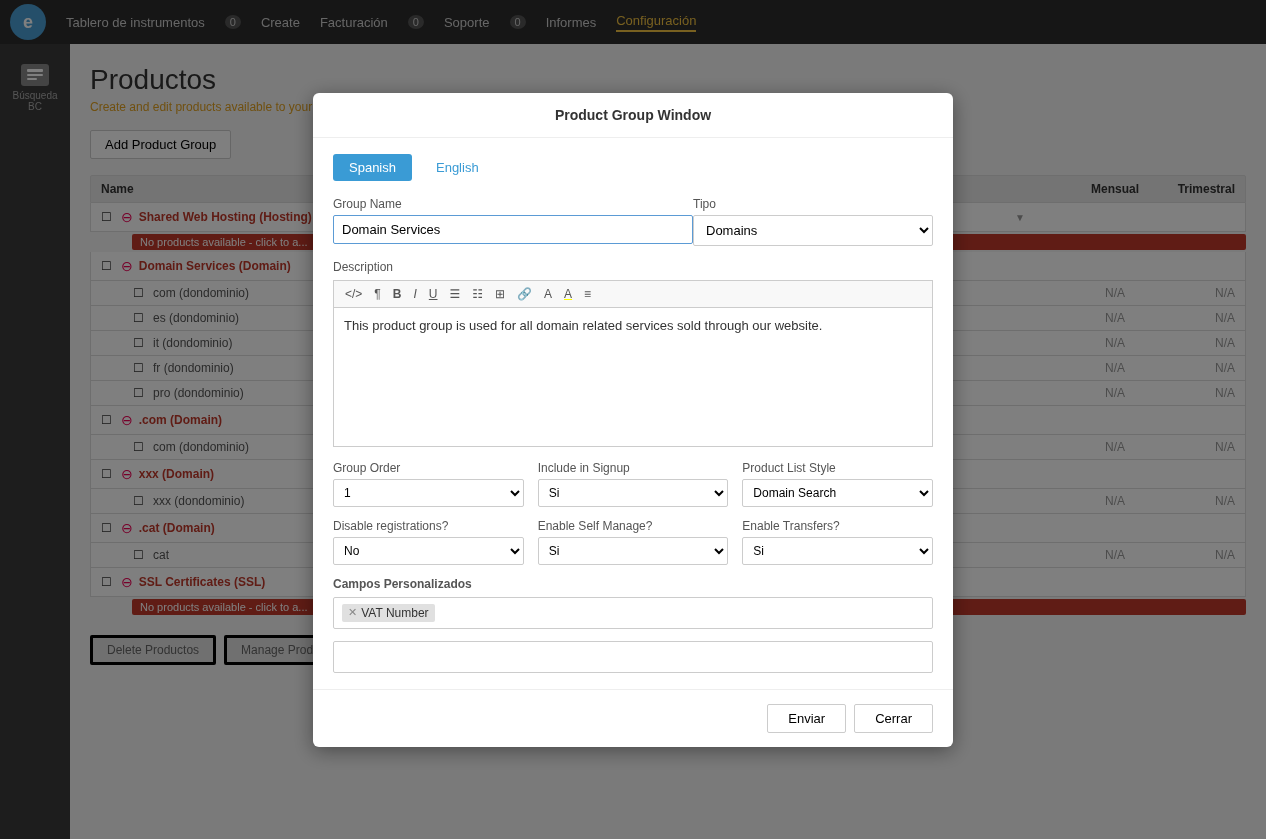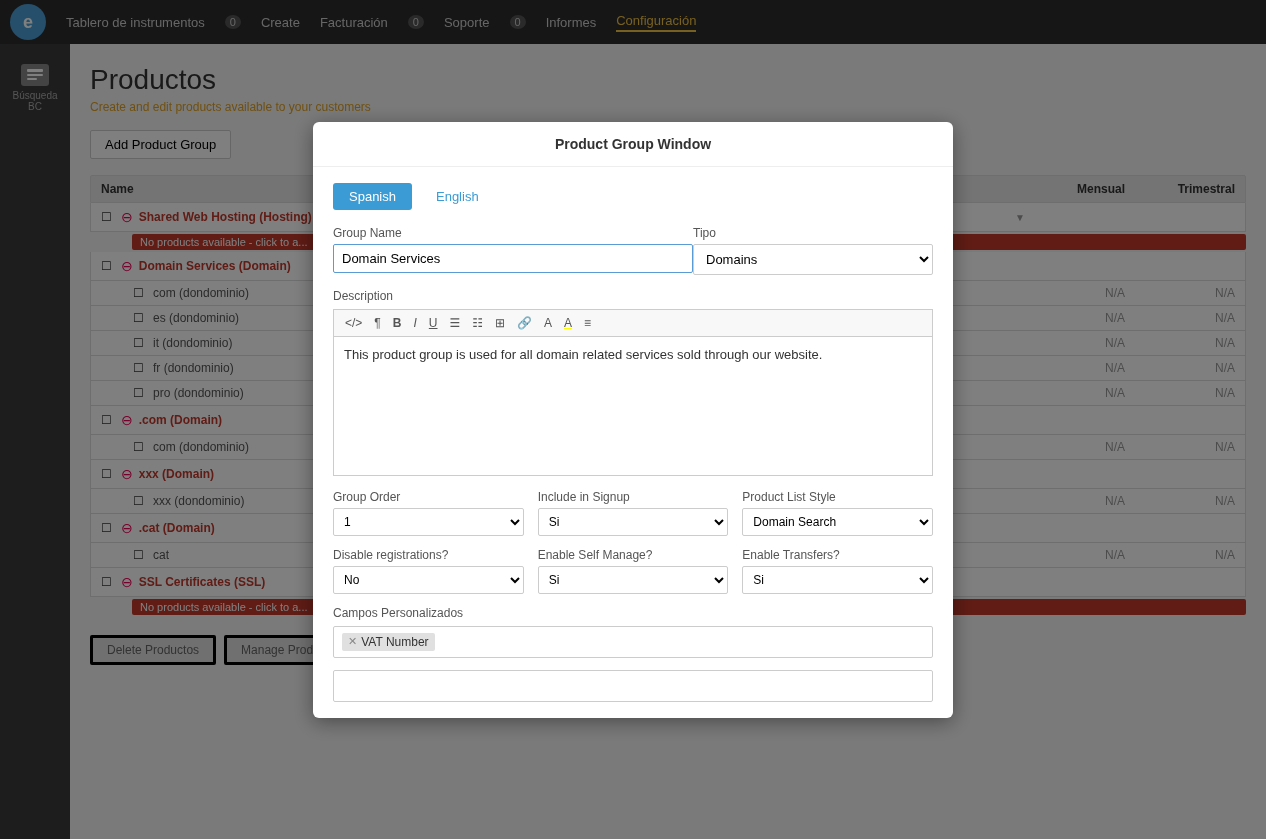--- a/index.html
+++ b/index.html
@@ -47,21 +47,21 @@
     .add-btn {
       background: white; border: 1px solid #ccc; padding: 6px 14px; cursor: pointer;
       font-size: 13px; border-radius: 2px; margin-bottom: 16px;
     }
     .table-header {
       display: flex; background: #e8e8e8; border: 1px solid #ddd; padding: 6px 10px; font-weight: bold; font-size: 12px;
       border-radius: 2px 2px 0 0;
     }
     .table-header .col-name { flex: 1; }
     .table-header .col-mensual { width: 100px; text-align: right; }
-    .table-header .col-trimestral { width: 110px; text-align: right; }
+    .table-header .col-trimestral { width: 96px; text-align: right; }
 
     .group-row {
       display: flex; align-items: center; background: #fff; border: 1px solid #ddd; border-top: none;
       padding: 6px 10px; font-size: 12px;
     }
     .group-row .checkbox { width: 20px; }
     .group-row .minus-btn { color: #e05; font-size: 14px; margin-right: 6px; cursor: pointer; }
     .group-row .group-name { color: #c0392b; font-weight: bold; flex: 1; }
     .group-row .arrow { font-size: 10px; color: #999; margin-left: 4px; }
     .no-products {
@@ -130,21 +130,21 @@
     .three-col .form-group { flex: 1; }
     .three-col select {
       border: 1px solid #ccc; padding: 5px 6px; font-size: 12px; border-radius: 2px;
       background: white; width: 100%;
     }
     .three-col .select-wrap {
       display: flex; align-items: center;
     }
     .three-col .select-wrap select { flex: 1; }
 
-    .custom-fields-label { font-size: 12px; color: #555; margin-bottom: 6px; }
+    .custom-fields-label { font-size: 12px; color: #555; margin-bottom: 6px; font-weight: bold; }
     .tag-input {
       border: 1px solid #ccc; padding: 5px 8px; border-radius: 2px; display: flex; flex-wrap: wrap; gap: 4px;
       min-height: 32px; align-items: center;
     }
     .tag {
       background: #e0e0e0; border-radius: 2px; padding: 2px 6px; font-size: 12px;
       display: flex; align-items: center; gap: 4px;
     }
     .tag .remove { cursor: pointer; color: #888; font-size: 11px; }
     .custom-all-input {
@@ -443,14 +443,18 @@
           </div>
         </div>
       </div>
 
       <div>
         <input type="text" class="custom-all-input" style="">
       </div>
 
     </div>
 
+    <div class="modal-footer">
+      <button class="btn-enviar">Enviar</button>
+      <button class="btn-cerrar">Cerrar</button>
+    </div>
   </div>
 </div>
 
 </body></html>

